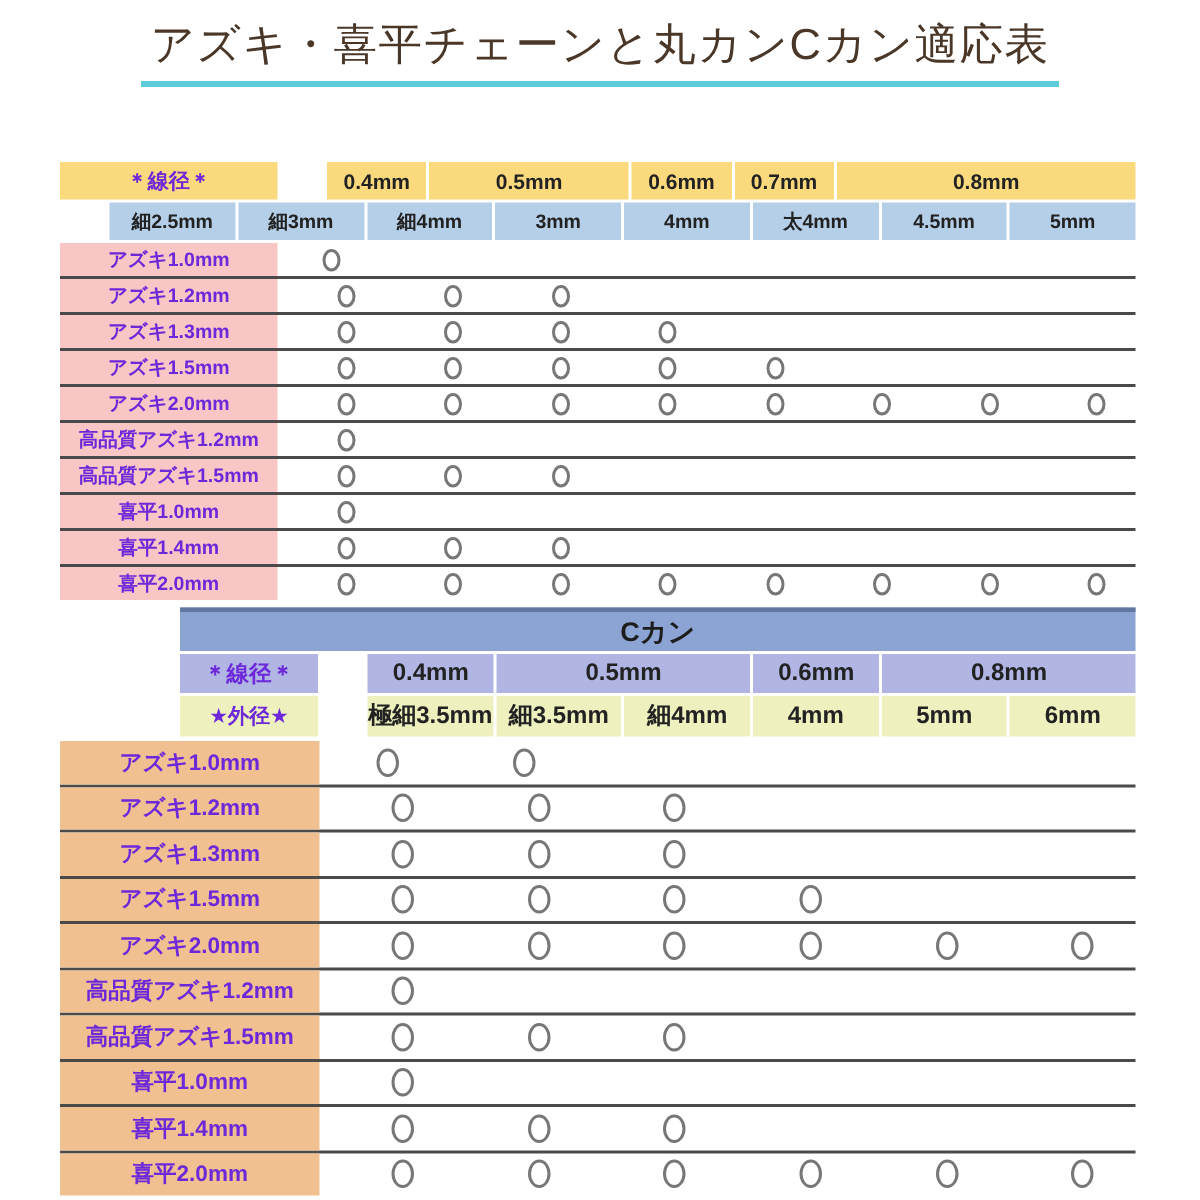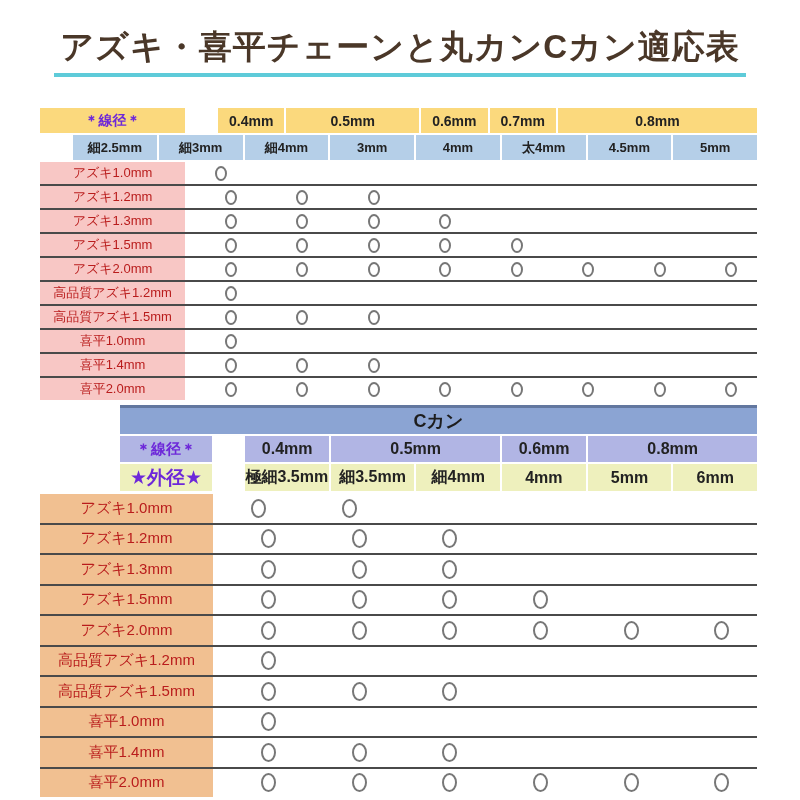--- a/index.html
+++ b/index.html
@@ -6,39 +6,39 @@
   body{
     width:800px;height:800px;background:#ffffff;
     font-family:"Liberation Sans","DejaVu Sans",sans-serif;
     -webkit-font-smoothing:antialiased;
   }
   .page{position:relative;width:800px;height:800px;overflow:hidden;background:#fff;}
 
   
   .title-wrap{position:absolute;top:12px;left:0;width:100%;text-align:center;}
   .page-title{
-    display:inline-block;margin:14px;font-size:33px;font-weight:bold;
+    display:inline-block;margin:0;font-size:29px;font-weight:normal;
     color:var(--title_text);letter-spacing:1px;line-height:1.3;
     border-bottom:4px solid var(--title_underline);padding:0 6px 4px 6px;
   }
 
   
   .band{position:absolute;display:flex;align-items:center;justify-content:center;
         font-weight:bold;color:#222;box-sizing:border-box;}
   .spec-row{position:absolute;display:flex;box-sizing:border-box;}
   .spec-label{display:flex;align-items:center;justify-content:center;
               font-weight:bold;color:#6d28d9;flex:none;box-sizing:border-box;}
   .spec-cells{display:flex;flex:1;padding-left:31px;}
   .spec-cell{display:flex;align-items:center;justify-content:center;
              font-weight:bold;color:#222;margin-left:2px;box-sizing:border-box;}
   .body{position:absolute;}
   .data-row{display:flex;align-items:stretch;box-sizing:border-box;}
   .data-row + .data-row{border-top:2px solid var(--row_divider);gap:20px;}
   .row-label{display:flex;align-items:center;justify-content:center;
-             font-weight:normal;color:#b91c1c;flex:none;box-sizing:border-box;}
+             font-weight:bold;color:#6d28d9;flex:none;box-sizing:border-box;}
   .mark-cell{flex:1;display:flex;align-items:center;justify-content:center;}
   .circle{border:2px solid var(--circle_outline);border-radius:50%;box-sizing:border-box;}
 
   
   .t1-head{left:40px;top:80px;width:717px;height:26px;
            background:var(--maru_header_bg);font-size:14px;}
   .t1-wire{left:40px;top:108px;width:717px;height:25px;font-size:14px;}
   .t1-od  {left:40px;top:135px;width:717px;height:25px;font-size:14px;}
   .t1-wire .spec-label{width:145px;background:var(--wire_row_bg);font-size:14px;}
   .t1-wire .spec-cell{background:var(--wire_row_bg);}
@@ -51,21 +51,21 @@
   .t1-body .circle{width:12px;height:15px;}
 
   
   .t2-head{left:120px;top:405px;width:637px;height:29px;
            background:var(--c_header_bg);border-top:3px solid var(--c_header_edge);
            font-size:18px;color:#1d1d1d;}
   .t2-wire{left:120px;top:436px;width:637px;height:26px;}
   .t2-od  {left:120px;top:464px;width:637px;height:27px;}
   .t2-wire .spec-label{width:92px;background:var(--c_wire_row_bg);font-size:15px;}
   .t2-wire .spec-cell{background:var(--c_wire_row_bg);font-size:16px;}
-  .t2-od .spec-label{width:92px;background:var(--c_od_row_bg);font-size:19px;}
+  .t2-od .spec-label{width:92px;background:var(--c_od_row_bg);font-size:14px;}
   .t2-od .spec-cell{background:var(--c_od_row_bg);font-size:16px;}
   .t2-body{left:40px;top:494px;width:717px;}
   .t2-body .data-row{height:28.5px;}
   .t2-body .data-row + .data-row{height:30.5px;}
   .t2-body .row-label{width:173px;background:var(--c_row_label_bg);font-size:15px;}
   .t2-body .circle{width:15px;height:19px;}
 </style>
 </head>
 <body>
 

